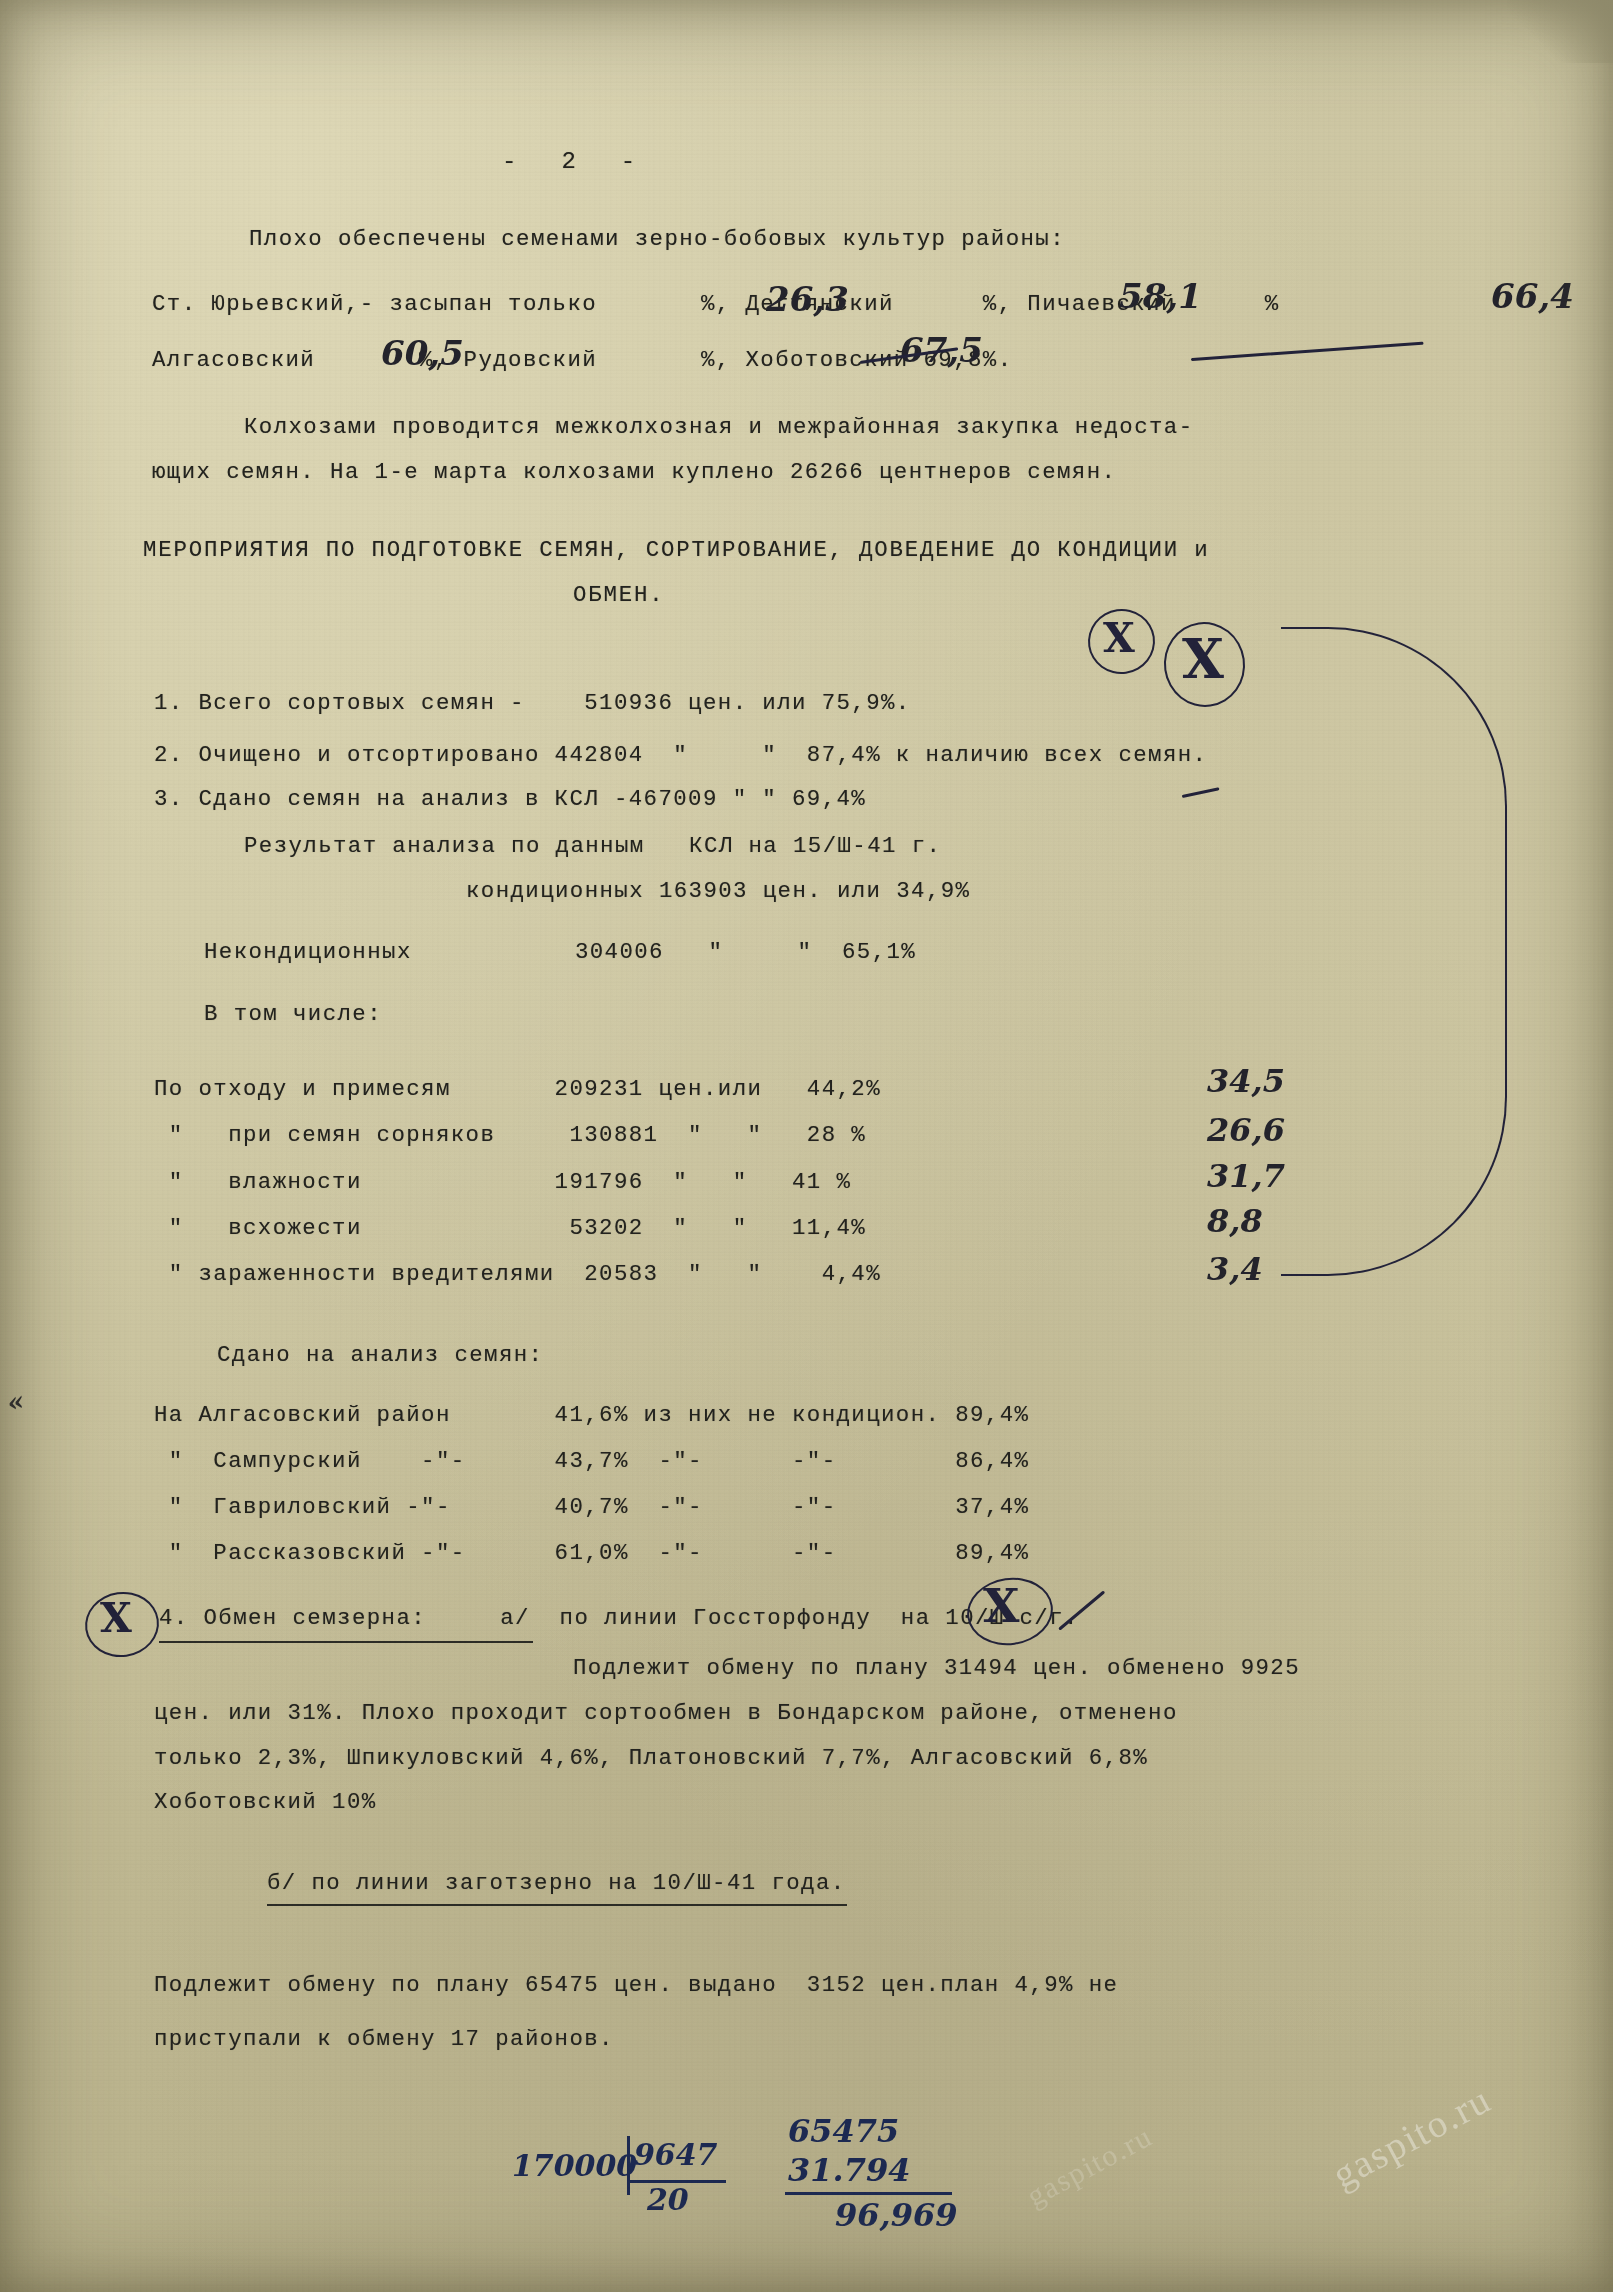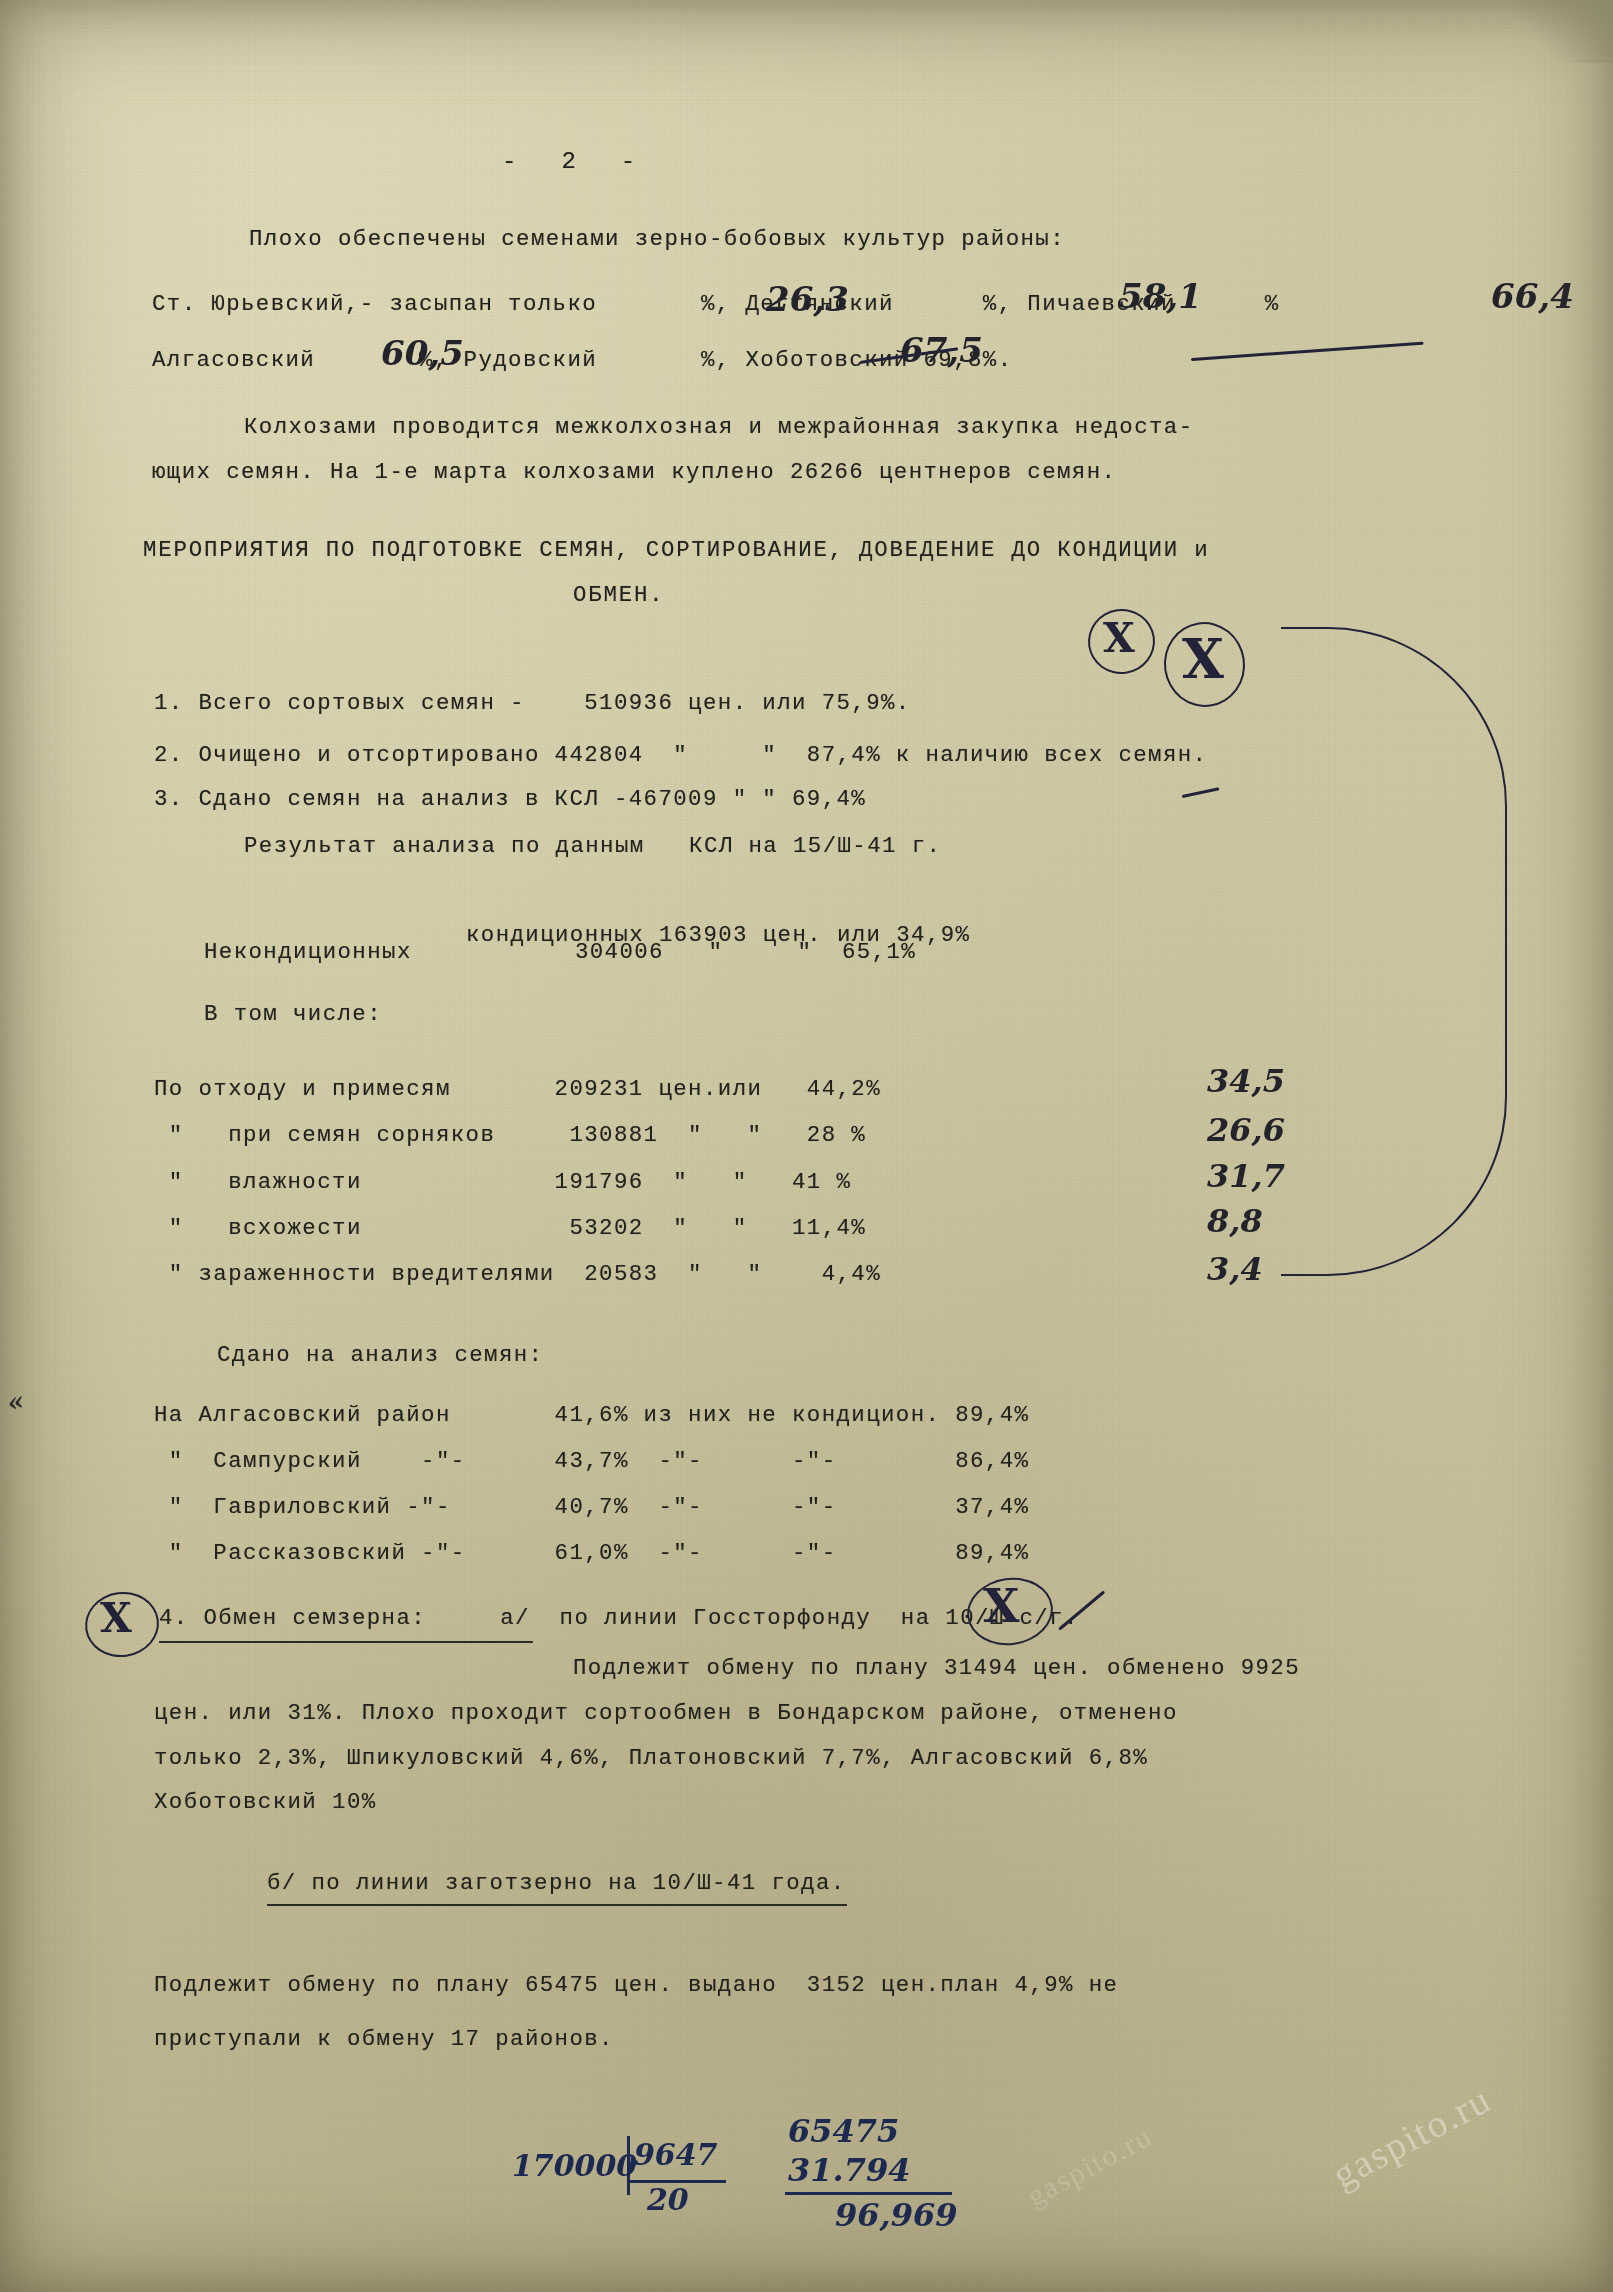--- a/index.html
+++ b/index.html
@@ -137,21 +137,21 @@
   <div class="xmark" style="left:1103px; top:614px; font-size:41px;">X</div>
   <div class="circle-mark" style="left:1164px; top:622px; width:77px; height:81px;"></div>
   <div class="xmark" style="left:1182px; top:627px; font-size:54px;">X</div>
 
   <div class="typed" style="left:154px; top:690px;">1. Всего сортовых семян -    510936 цен. или 75,9%.</div>
   <div class="typed" style="left:154px; top:742px;">2. Очищено и отсортировано 442804  "     "  87,4% к наличию всех семян.</div>
   <div class="typed" style="left:154px; top:786px;text-align:center;">3. Сдано семян на анализ в КСЛ -467009 " " 69,4%</div>
   <div class="strike" style="left:1182px; top:795px; width:38px; transform:rotate(-12deg);"></div>
 
   <div class="typed" style="left:244px; top:833px;">Результат анализа по данным   КСЛ на 15/Ш-41 г.</div>
-  <div class="typed" style="left:466px; top:878px;margin-top:44px;">кондиционных 163903 цен. или 34,9%</div>
+  <div class="typed" style="left:466px; top:878px;">кондиционных 163903 цен. или 34,9%</div>
 
   <div class="typed" style="left:204px; top:939px;">Некондиционных           304006   "     "  65,1%</div>
 
   <div class="typed" style="left:204px; top:1001px;">В том числе:</div>
 
   <div class="typed" style="left:154px; top:1076px;">По отходу и примесям       209231 цен.или   44,2%</div>
   <div class="typed" style="left:154px; top:1122px;"> "   при семян сорняков     130881  "   "   28 %</div>
   <div class="typed" style="left:154px; top:1169px;"> "   влажности             191796  "   "   41 %</div>
   <div class="typed" style="left:154px; top:1215px;"> "   всхожести              53202  "   "   11,4%</div>
   <div class="typed" style="left:154px; top:1261px;"> " зараженности вредителями  20583  "   "    4,4%</div>

